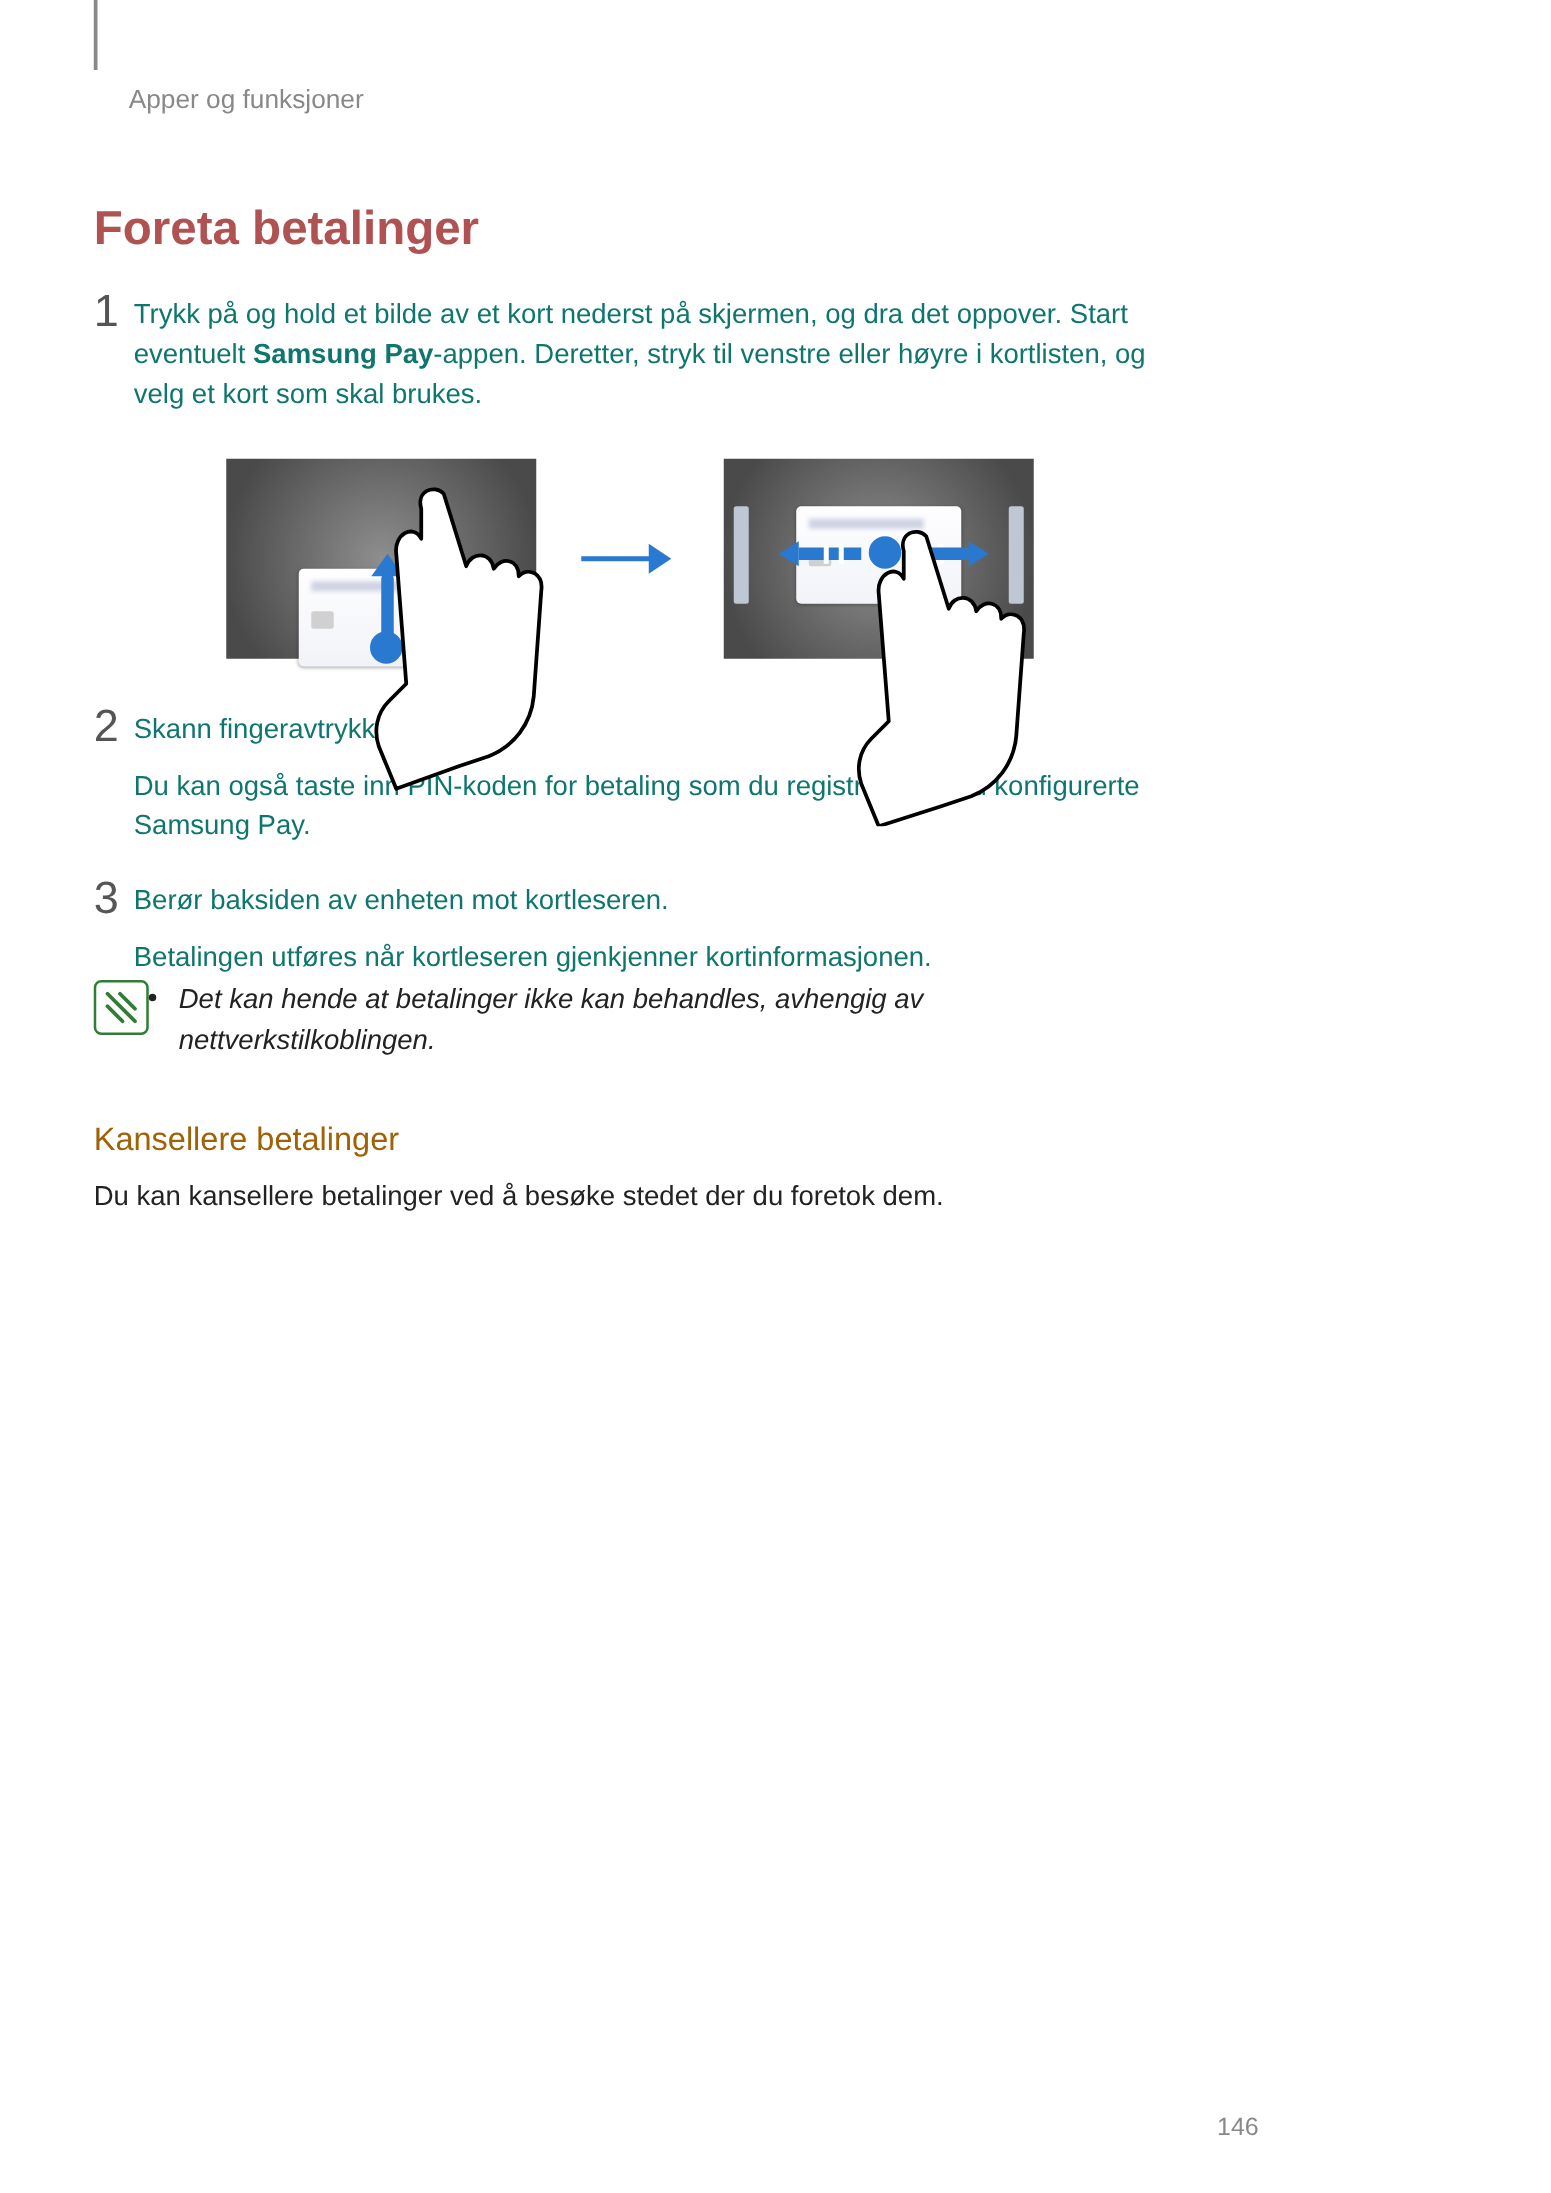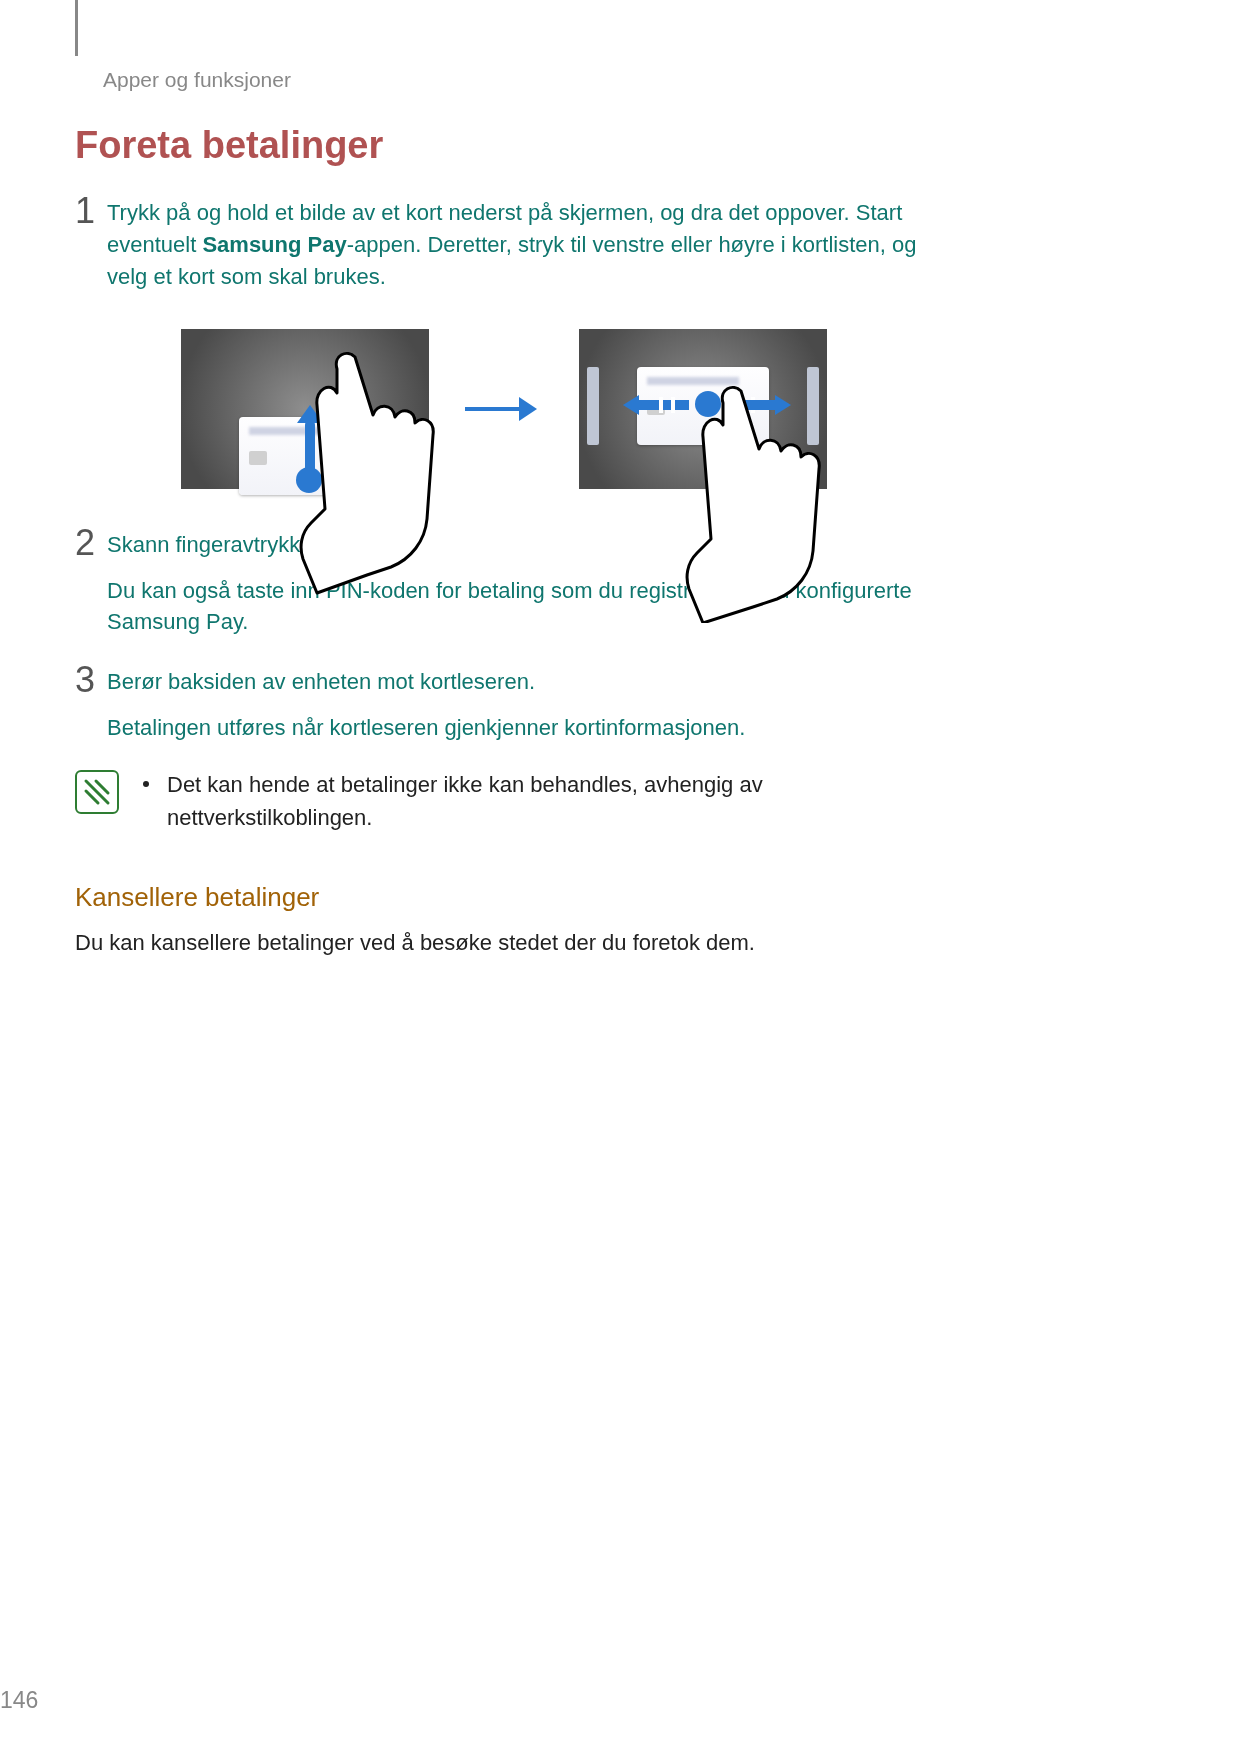--- a/index.html
+++ b/index.html
@@ -27,21 +27,21 @@
   .running-head {
     font-size: 21px;
     color: #888;
     margin-left: 28px;
     margin-top: 28px;
   }
   h1.section-title {
     color: #b05252;
     font-weight: 600;
     font-size: 38px;
-    margin: 32px 0 30px 0;
+    margin: 70px 0 30px 0;
   }
   .step {
     display: flex;
     align-items: flex-start;
     margin-top: 24px;
   }
   .step-num {
     font-size: 36px;
     line-height: 1;
     color: #555;
@@ -191,22 +191,21 @@
     width: 0; height: 0;
     border-top: 10px solid transparent;
     border-bottom: 10px solid transparent;
   }
   .fig2 .dbl-arrow .head.lh { left: 0; top:-2px; border-right: 16px solid #2a79d1; }
   .fig2 .dbl-arrow .head.rh { right: 0; top:-2px; border-left: 16px solid #2a79d1; }
 
   .note-block {
     display: flex;
     align-items: flex-start;
-    gap: 24px;
-    margin-top: 24px;
+    font-style: italic;
   }
   .note-icon {
     width: 40px; height: 40px;
     border: 2.5px solid #2e7d32;
     border-radius: 6px;
     display: flex;
     align-items: center;
     justify-content: center;
     flex-shrink: 0;
     margin-top: 2px;
@@ -240,22 +239,22 @@
   }
   p.body {
     font-size: 22px;
     line-height: 1.45;
     margin: 0 0 16px 0;
   }
   .page-number {
     position: absolute;
     bottom: 40px;
     left: 0; right: 0;
-    text-align: left;
-    font-size: 23px;
+    text-align: right;
+    font-size: 20px;
     color: #888;
     margin-top: 34px;
   }
 </style>
 </head>
 <body>
 
 <div class="page">
   <div class="side-rule"></div>
   <div class="running-head">Apper og funksjoner</div>

